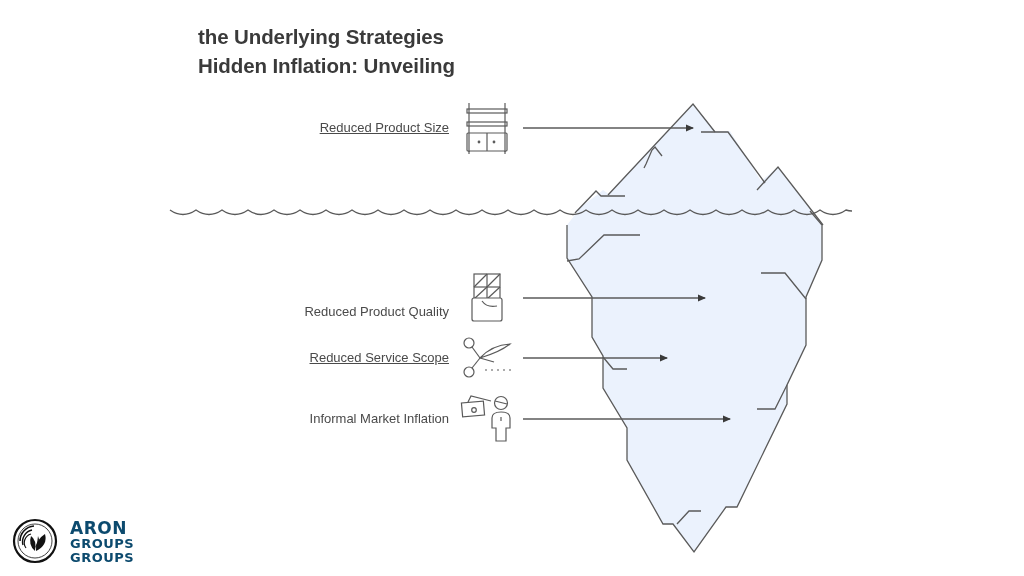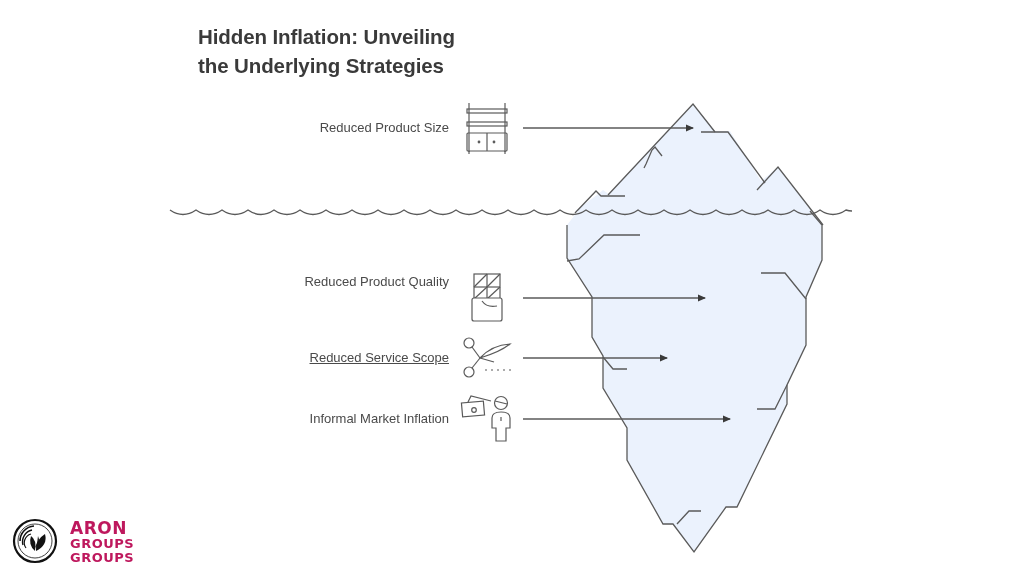--- a/index.html
+++ b/index.html
@@ -12,31 +12,31 @@
     }
     .title span { display: block; }
     .label {
       position: absolute; font-size: 13px; color: #4a4a4a; text-align: right;
       white-space: nowrap; right: calc(1024px - 449px);
     }
     svg.diagram { position: absolute; left: 0; top: 0; }
     .logo { position: absolute; left: 12px; top: 517px; display: flex; align-items: center; }
     .logo-text {
       margin-left: 8px; font-family: "DejaVu Sans", sans-serif; font-weight: bold;
-      color: #be185d; line-height: 15px; letter-spacing: 0.5px;
+      color: #0c4a6e; line-height: 15px; letter-spacing: 0.5px;
     }
     .logo-text .l1 { font-size: 17px; display: block; line-height: 17px; }
     .logo-text .l2, .logo-text .l3 { font-size: 13px; display: block; line-height: 14px; text-align: right; }
   </style>
 </head>
 <body>
 
 <div class="title">
+  <span>the Underlying Strategies</span>
   <span>Hidden Inflation: Unveiling</span>
-  <span>the Underlying Strategies</span>
 </div>
 
 <svg class="diagram" width="1024" height="576" viewBox="0 0 1024 576">
   <defs>
     <marker id="arrowhead" markerWidth="8" markerHeight="8" refX="7" refY="4" orient="auto" markerUnits="userSpaceOnUse">
       <path d="M0,0.5 L8,4 L0,7.5 Z" fill="#3a3a3a"></path>
     </marker>
   </defs>
 
   <g>
@@ -115,22 +115,22 @@
     <circle cx="35" cy="541" r="17" fill="#ffffff" stroke="#111" stroke-width="0.8"></circle>
     <path d="M20,541 A15,15 0 0,1 34,526" fill="none" stroke="#111" stroke-width="1.6"></path>
     <path d="M23,545 A12,12 0 0,1 32,530" fill="none" stroke="#111" stroke-width="1.4"></path>
     <path d="M26,548 A9,9 0 0,1 31,534" fill="none" stroke="#111" stroke-width="1.2"></path>
     <path d="M35,551 Q28,545 31,536 Q37,540 35,551 Z" fill="#111"></path>
     <path d="M36,551 Q35,540 45,534 Q48,545 36,551 Z" fill="#111"></path>
     <path d="M35,548 Q38,542 38,536 Q41,542 35,548 Z" fill="#111"></path>
   </g>
 </svg>
 
-<div class="label" style="top:120px;">Reduced Product Size</div>
-<div class="label" style="top:274px;">Reduced Product Quality</div>
+<div class="label" style="top:120px;text-decoration:underline;">Reduced Product Size</div>
+<div class="label" style="top:304px;">Reduced Product Quality</div>
 <div class="label" style="top:350px;text-decoration:underline;">Reduced Service Scope</div>
 <div class="label" style="top:411px;">Informal Market Inflation</div>
 
 <div class="logo" style="left:62px; top:520px;">
   <div class="logo-text">
     <span class="l1">ARON</span>
     <span class="l2">GROUPS</span>
     <span class="l3">GROUPS</span>
   </div>
 </div>

